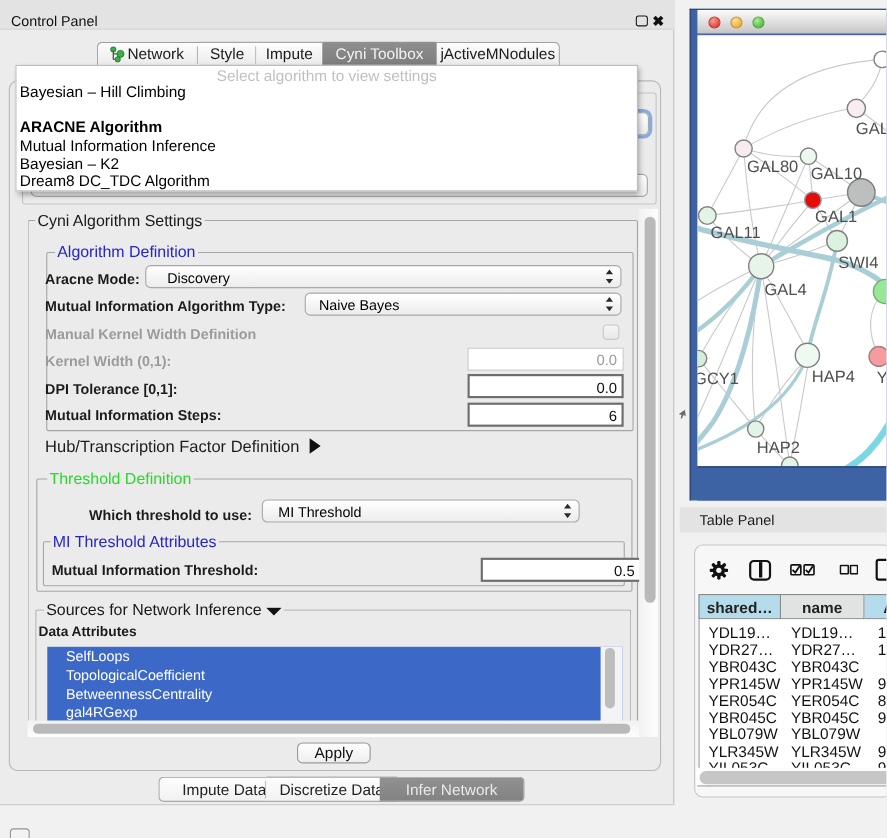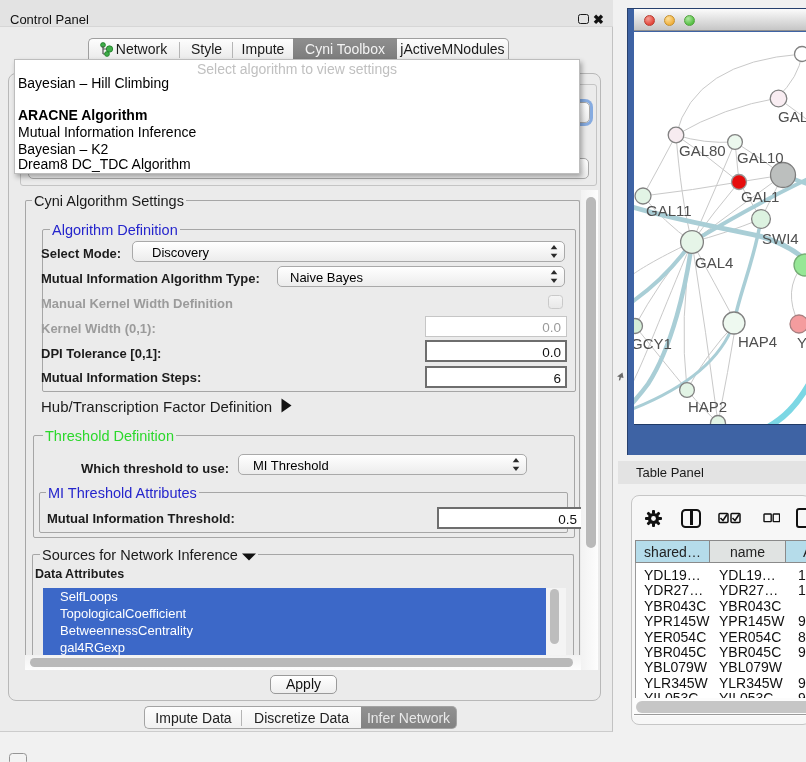--- a/index.html
+++ b/index.html
@@ -52,21 +52,21 @@
 #dlist { left:43px; top:588px; width:523px; height:69px; background:#3c68c8; }
 #dlist div { position:absolute; left:17px; color:#fff; font-size:13px; white-space:nowrap; }
 #dlistTrack { left:546px; top:588px; width:20px; height:69px; background:#f4f4f4; }
 #dlistThumb { left:550px; top:589px; width:9px; height:55px; background:#bdbdbd; border-radius:4.5px; }
 
 
 #applyBtn { left:270px; top:675px; width:67px; height:19px; border:1px solid #9a9a9a; border-radius:5px; background:linear-gradient(#ffffff,#eeeeee); font-size:14px; color:#111; text-align:center; line-height:17px; }
 
 
 .btab { position:absolute; top:706px; height:23px; background:linear-gradient(#fdfdfd,#f1f1f1); border-top:1px solid #a3a3a3; border-bottom:1px solid #a3a3a3; font-size:14px; color:#222; text-align:center; line-height:22px; }
-.btab.first { border-left:1px solid #a3a3a3; border-top-left-radius:5px; border-bottom-left-radius:5px; }
+.btab.first { border-left:1px solid #a3a3a3; border-top-left-radius:5px; border-bottom-left-radius:5px;text-align:right; }
 .btab.last { border-right:1px solid #a3a3a3; border-top-right-radius:5px; border-bottom-right-radius:5px; }
 .btab.sel { background:linear-gradient(#919191,#828282); color:#e9e9e9; }
 .btab .div { position:absolute; right:0; top:3px; height:16px; width:1px; background:#b5b5b5; }
 
 
 #dropdown { left:14px; top:59px; width:566px; height:115px; background:#ffffff; border:1px solid #bdbdbd; box-shadow:2px 3px 5px rgba(0,0,0,0.32); z-index:50; }
 #dropdown .hdr { position:absolute; left:0; top:1px; width:100%; text-align:center; font-size:14px; color:#c0c0c0; }
 #dropdown .it { position:absolute; left:3px; font-size:14px; color:#000; white-space:nowrap; }
 
 
@@ -117,21 +117,21 @@
   <div id="comboHidden1" class="aquacombo"></div>
   <div id="comboHidden2" class="aquacombo"></div>
 
   <div id="fsCyni" class="fs">
       <span class="lg" style="left:6px; color:#1a1a1a;">Cyni Algorithm Settings</span>
     </div>
   <div id="fsAlg" class="fs">
       <span class="lg" style="left:7px; color:#2525cc;">Algorithm Definition</span>
     </div>
 
-  <span class="lbl" style="left:41px; top:246px;">Select Mode:</span>
+  <span class="lbl" style="left:41px; top:246px;">Aracne Mode:</span>
   <div class="aquacombo" style="left:132px; top:241px; width:433px; height:21px;">
       <span style="position:absolute;left:19px;top:3px;font-size:13px;">Discovery</span>
       <span class="arrows">
         <svg width="8" height="13">
           <path d="M4 0 L7.3 4.3 L0.7 4.3 Z" fill="#2a2a2a"></path>
           <path d="M4 13 L7.3 8.7 L0.7 8.7 Z" fill="#2a2a2a"></path>
         </svg>
       </span>
     </div>
 
@@ -200,21 +200,21 @@
 
   <div class="sbtrack" style="left:581px; top:190px; width:17px; height:480px;"></div>
   <div class="sbthumb" style="left:585.5px; top:197px; width:10px; height:351px;"></div>
   <div class="sbtrack" style="left:25px; top:655px; width:556px; height:15px; background:linear-gradient(#f2f2f2,#fdfdfd);"></div>
   <div class="sbthumb" style="left:30px; top:658px; width:543px; height:9px;"></div>
 
   <div id="applyBtn" class="abs">Apply</div>
 
   <div class="btab first" style="left:144px; width:98px;">Impute Data<span class="div"></span></div>
   <div class="btab" style="left:242px; width:119px;">Discretize Data</div>
-  <div class="btab sel last" style="left:361px; width:96px;">Infer Network</div>
+  <div class="btab sel last" style="left:345px; width:132px;">Infer Network</div>
 
   <div id="dropdown" class="abs">
     <div class="hdr">Select algorithm to view settings</div>
     <div class="it" style="top:15px;">Bayesian – Hill Climbing</div>
     <div class="it" style="top:47px; font-weight:bold;">ARACNE Algorithm</div>
     <div class="it" style="top:64px;">Mutual Information Inference</div>
     <div class="it" style="top:81px;">Bayesian – K2</div>
     <div class="it" style="top:96.4px;">Dream8 DC_TDC Algorithm</div>
   </div>
 
@@ -336,21 +336,21 @@
       </g>
     </svg>
   <svg class="abs" style="left:763px; top:513px;" width="17" height="10">
       <g fill="none" stroke="#111" stroke-width="1.4">
         <rect x="1" y="1" width="7.2" height="7.6" rx="0.5"></rect>
         <rect x="10.2" y="1" width="6.4" height="7.6" rx="0.5"></rect>
       </g>
     </svg>
   <div class="abs" style="left:796px; top:508px; width:14px; height:20px; border:2.6px solid #111; border-radius:3px; background:#f7f7f7;"></div>
 
-  <div class="abs" style="left:635px; top:540px; width:171px; height:14px;">
+  <div class="abs" style="left:635px; top:540px; width:171px; height:14px;font-weight:bold;">
     <div class="abs" style="left:0; top:0; width:75px; height:23px; background:#b5dcea; border:1px solid #8a8a8a; font-size:14px; text-align:center; line-height:22px; color:#222;">shared…</div>
     <div class="abs" style="left:75px; top:0; width:76px; height:23px; background:#e0e3e2; border:1px solid #8a8a8a; border-left:none; font-size:14px; text-align:center; line-height:22px; color:#222;">name</div>
     <div class="abs" style="left:151px; top:0; width:25px; height:23px; background:#b5dcea; border:1px solid #8a8a8a; border-left:none; overflow:hidden;">
         <span style="position:absolute; left:17px; top:3px; font-size:14px; color:#222;">AS</span>
       </div>
   </div>
   <div class="abs" style="left:635px; top:563px; width:171px; height:152px; border-left:1px solid #9a9a9a; background:#fff; overflow:hidden; font-size:14px; color:#111;">
     <div class="abs" style="left:8px; top:4px;">YDL19…</div>
       <div class="abs" style="left:83px; top:4px;">YDL19…</div>
       <div class="abs" style="left:162px; top:4px;">13</div>

